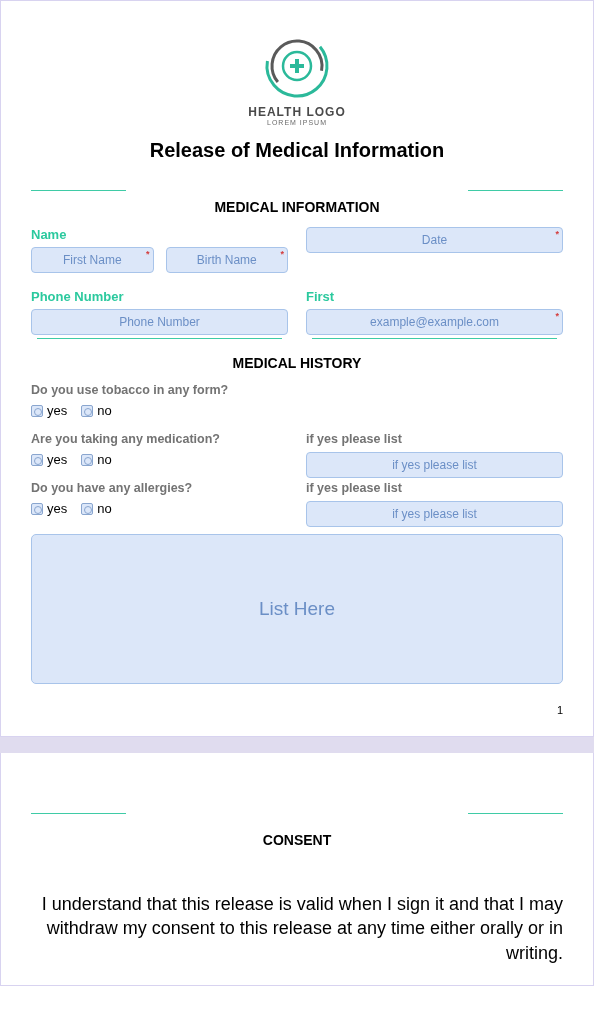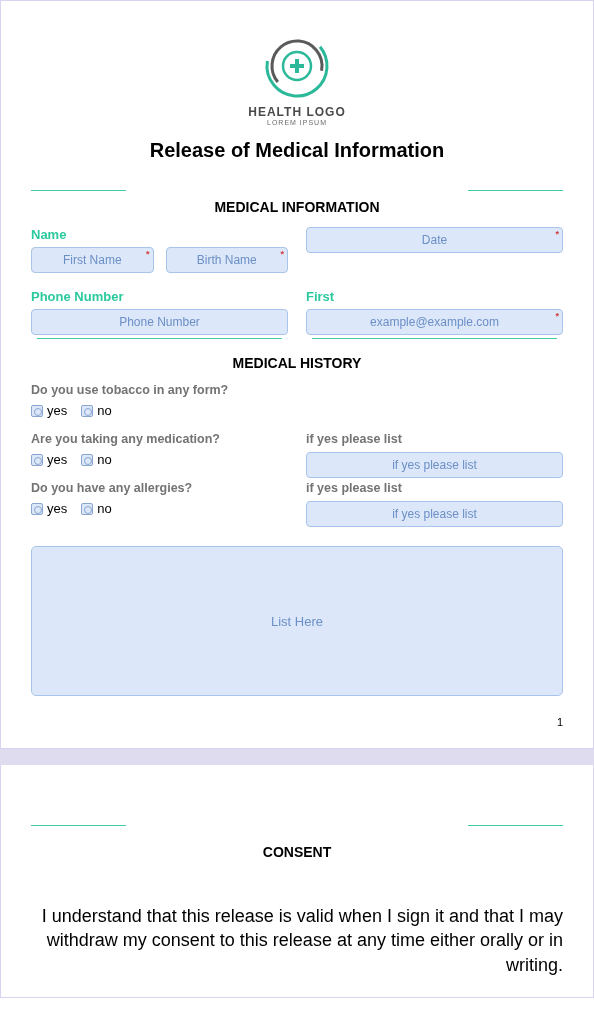--- a/index.html
+++ b/index.html
@@ -145,21 +145,21 @@
   top: 2px; left: 2px;
 }
 .textarea {
   background: #dce7f9;
   border: 1px solid #a8c4ea;
   border-radius: 5px;
   min-height: 150px;
   display: flex;
   align-items: center;
   justify-content: center;
-  font-size: 13px;
+  font-size: 19px;
   color: #6b8fc6;
   margin-bottom: 20px;
 }
 .page-num {
   text-align: right;
   font-size: 11px;
   color: #000;
   margin-top: 10px;
 }
 .consent-text {
@@ -266,21 +266,21 @@
       </div>
     </div>
     <div class="col">
       <div class="question">if yes please list</div>
       <div class="input">
         <span>if yes please list</span>
       </div>
     </div>
   </div>
 
-  <div class="row" style="gap:18px;margin-bottom:16px">
+  <div class="row" style="gap:18px;margin-bottom:4px">
     <div class="col">
       <div class="question">Do you have any allergies?</div>
       <div class="radios">
         <div class="radio">
             <span class="radio-circle"></span>
             <span>yes</span>
           </div>
         <div class="radio">
             <span class="radio-circle"></span>
             <span>no</span>

